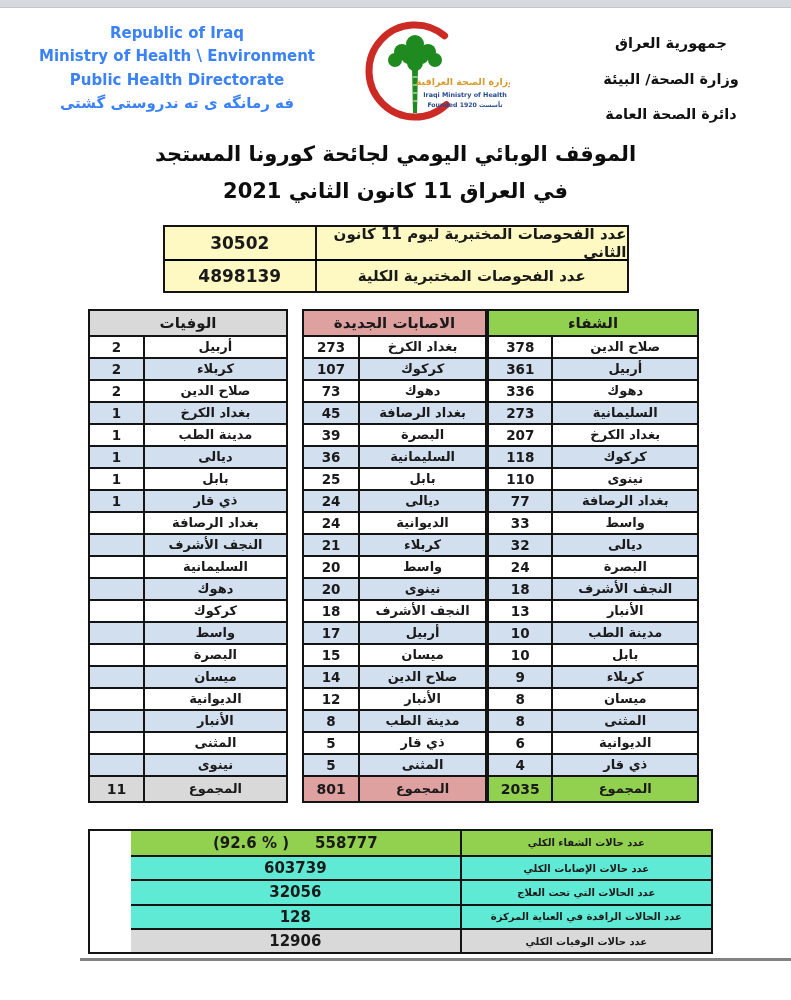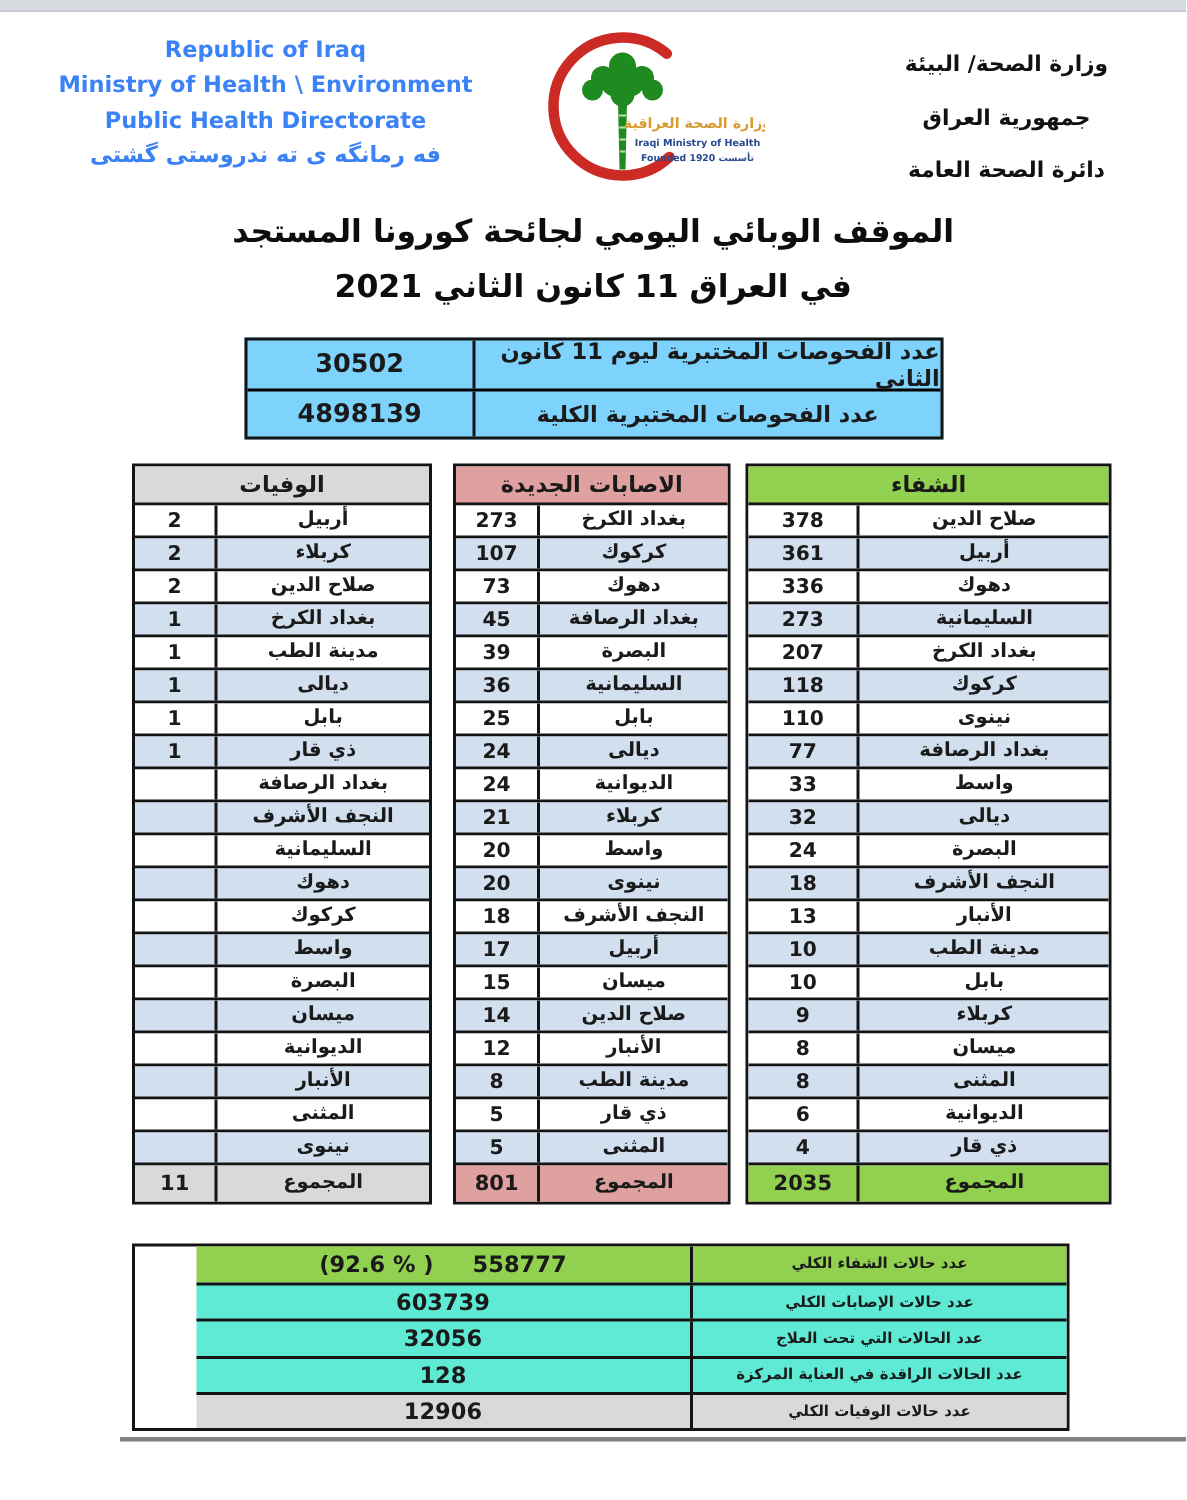--- a/index.html
+++ b/index.html
@@ -16,32 +16,32 @@
           font-size:15px;line-height:1.55;color:#3b82f6;}
   .h-left .kurdish{font-size:15px;}
   .h-right{position:absolute;right:14px;top:18px;width:212px;text-align:center;
            font-size:14.5px;line-height:2.45;color:#111;}
   .logo{position:absolute;left:352px;top:6px;width:158px;height:120px;}
 
   
   .title{text-align:center;font-size:21px;line-height:1.75;color:#0d0d0d;}
 
   
-  .tests{width:466px;margin:15px auto 16px;border:2px solid #141414;background:#7dd3fc;}
+  .tests{width:466px;margin:15px auto 16px;border:2px solid #141414;background:#fef9c3;}
   .t-row{display:flex;height:32px;}
   .t-row + .t-row{border-top:2px solid #000000;}
   .t-val{width:33%;border-right:2px solid #141414;display:flex;align-items:center;justify-content:center;font-size:17px;}
   .t-label{flex:1;display:flex;align-items:center;justify-content:center;font-size:15px;direction:rtl;}
 
   
   .tables-row{display:flex;margin:5px 0 0 88px;align-items:flex-start;}
   .ptable{border:2px solid #141414;background:#fff;}
   .deaths{width:200px;}
   .infections{width:185px;margin-left:14px;}
-  .recovery{width:244px;margin-left:10px;}
+  .recovery{width:212px;}
   .phead{height:26px;display:flex;align-items:center;justify-content:center;
          font-size:15px;border-bottom:2px solid #141414;direction:rtl;}
   .prow{display:flex;height:22px;border-bottom:2px solid #141414;background:#ffffff;}
   .prow.alt{background:#d2dfef;}
   .cell{display:flex;align-items:center;justify-content:center;}
   .cell.val{width:31%;border-right:2px solid #141414;font-size:13.5px;}
   .deaths .cell.val{width:28%;}
   .cell.name{flex:1;font-size:13px;direction:rtl;white-space:nowrap;}
   .ptotal{display:flex;height:24px;font-size:14px;}
   .ptotal .cell.val{font-size:14px;}
@@ -96,22 +96,22 @@
           <line x1="61" y1="79" x2="65.2" y2="79"></line>
           <line x1="61.2" y1="87" x2="65" y2="87"></line>
         </g>
         <text x="113" y="71" text-anchor="middle" font-size="9.5" font-weight="bold" fill="#d79b2f" direction="rtl">وزارة الصحة العراقية</text>
         <text x="113" y="83" text-anchor="middle" font-size="6.4" font-weight="bold" fill="#274b8f">Iraqi Ministry of Health</text>
         <text x="113" y="93" text-anchor="middle" font-size="6.2" font-weight="bold" fill="#274b8f" direction="rtl">تأسست Founded 1920</text>
       </svg>
     </div>
 
     <div class="h-right" dir="rtl">
+      <div>جمهورية العراق</div>
       <div>وزارة الصحة/ البيئة</div>
-      <div>جمهورية العراق</div>
       <div>دائرة الصحة العامة</div>
     </div>
   </div>
 
   <div class="title" dir="rtl">
     <div>الموقف الوبائي اليومي لجائحة كورونا المستجد</div>
     <div>في العراق  11  كانون الثاني 2021</div>
   </div>
 
   <div class="tests">

